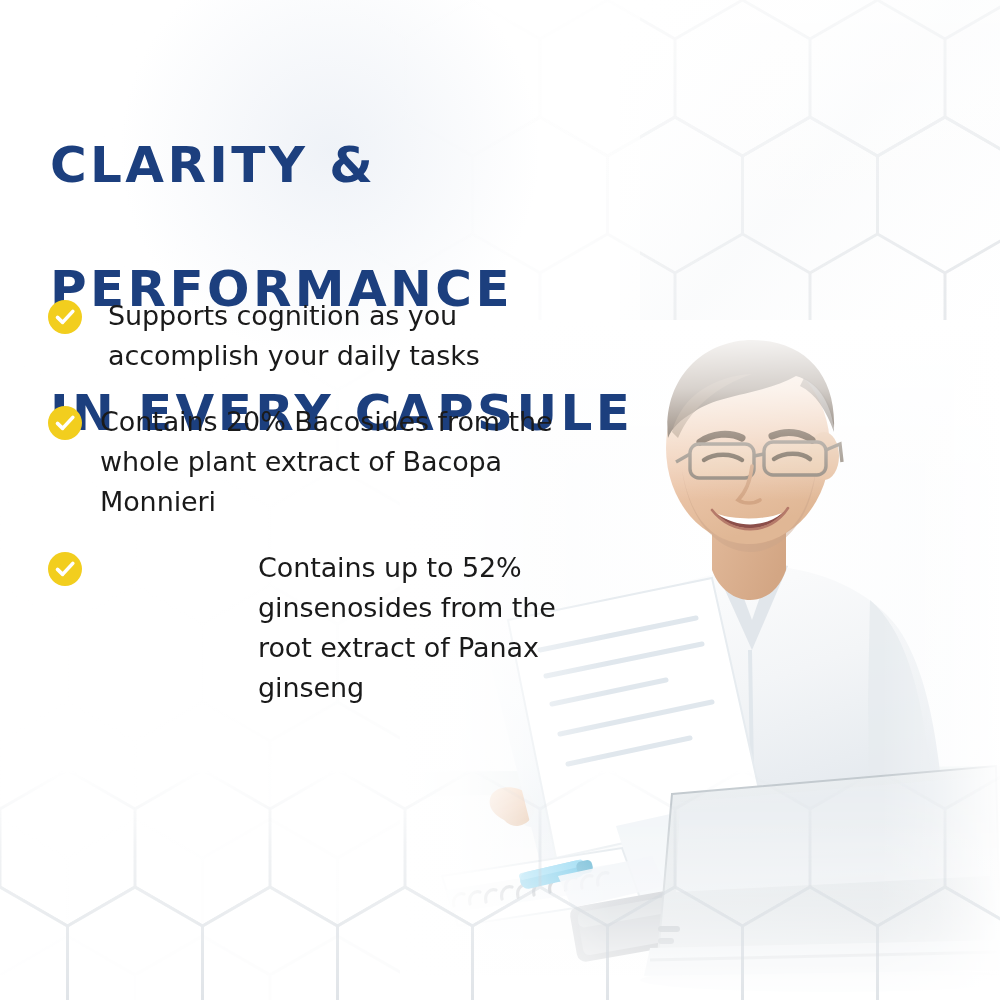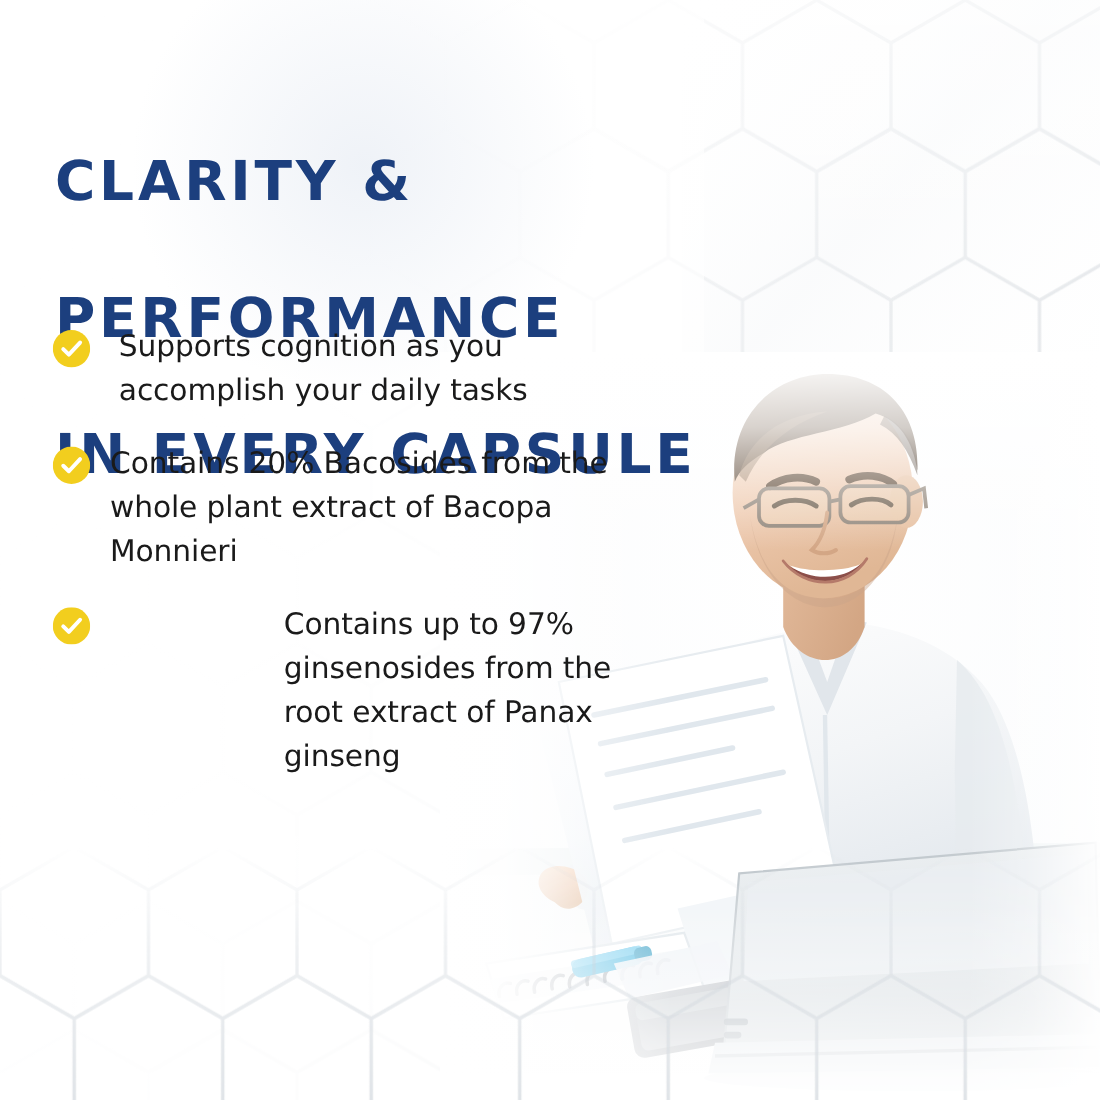--- a/index.html
+++ b/index.html
@@ -471,18 +471,18 @@
       <span class="bullet-text">Contains 20% Bacosides from the whole plant extract of Bacopa Monnieri</span>
     </li>
 
     <li class="bullet bullet--narrow">
       <span class="check-icon">
         <svg viewBox="0 0 34 34" xmlns="http://www.w3.org/2000/svg" aria-hidden="true">
           <circle cx="17" cy="17" r="17" fill="#f2ce1e"></circle>
           <path d="M9.5 17.4 L14.6 22.4 L24.8 11.4" fill="none" stroke="#ffffff" stroke-width="3.6" stroke-linecap="round" stroke-linejoin="round"></path>
         </svg>
       </span>
-      <span class="bullet-text">Contains up to 97% ginsenosides from the root extract of Panax ginseng</span>
+      <span class="bullet-text">Contains up to 52% ginsenosides from the root extract of Panax ginseng</span>
     </li>
 
   </ul>
 
 </div>
 
 </body></html>

